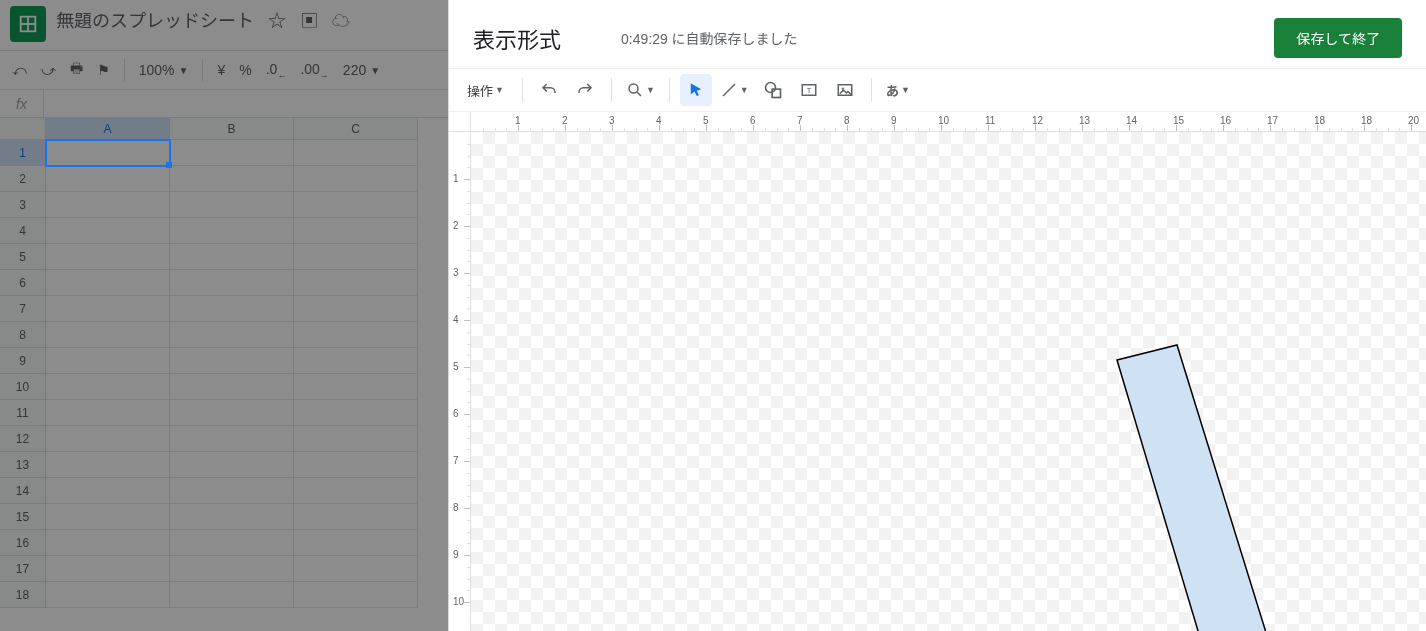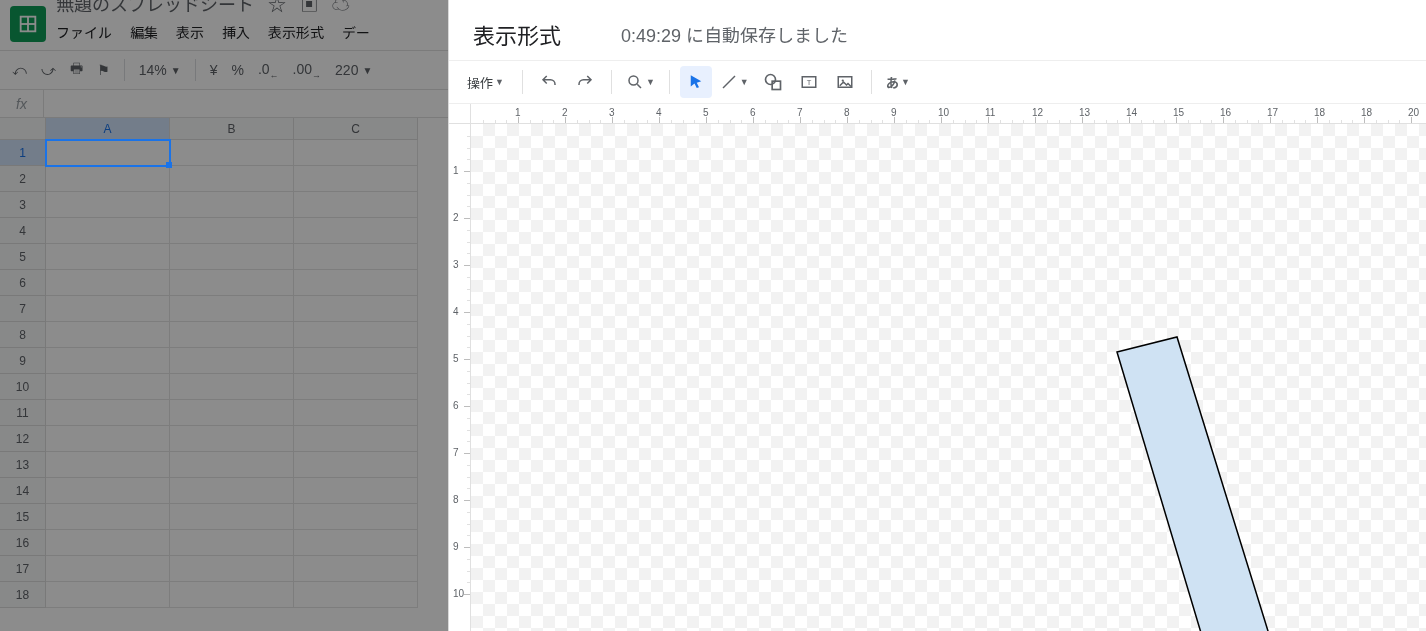--- a/index.html
+++ b/index.html
@@ -57,21 +57,21 @@
     background:#fff;
     display:flex; flex-direction:column;
     border-left:1px solid rgba(0,0,0,0.15);
   }
   .draw-header {
     display:flex; align-items:center; padding: 18px 24px 10px 24px;
     gap:20px;
   }
   .draw-title { font-size:22px; color:#202124; flex:0 0 auto; }
   .draw-header-spacer { flex:1; }
-  .autosave { font-size:18px; color:#5f6368; margin-right:auto; margin-left:40px;}
+  .autosave { font-size:14px; color:#5f6368; margin-right:auto; margin-left:40px;}
   .save-btn {
     background:#188038; color:#fff; border:none; border-radius:4px;
     padding:10px 22px; font-size:14px; cursor:pointer;
   }
   .draw-toolbar {
     display:flex; align-items:center; gap:4px;
     padding: 4px 10px; border-top:1px solid #eee; border-bottom:1px solid #eee;
     height:44px;
   }
   .tbtn {
@@ -128,39 +128,31 @@
     </div>
     <div>
       <div style="display:flex; align-items:center; gap:14px;">
         <span class="doc-title">無題のスプレッドシート</span>
         <span class="title-icons">
           <span>☆</span>
           <span>▣</span>
           <span>☁</span>
         </span>
       </div>
-      <div class="menu-bar" style="padding-left:0;">
-        <span>ファイル</span>
-        <span>編集</span>
-        <span>表示</span>
-        <span>挿入</span>
-        <span>表示形式</span>
-        <span>デー</span>
-      </div>
     </div>
   </div>
 
   <div class="tool-row" style="margin-top:18px;">
     <span>⤺</span>
     <span>⤻</span>
     <span>🖶</span>
     <span>⚑</span>
     <span class="tool-sep"></span>
     <span class="zoom-box">
-      <span>14%</span>
+      <span>100%</span>
       <span style="font-size:10px;">▼</span>
     </span>
     <span class="tool-sep"></span>
     <span>¥</span>
     <span>%</span>
     <span><span>.0</span><sub style="font-size:9px;">←</sub></span>
     <span><span>.00</span><sub style="font-size:9px;">→</sub></span>
     <span class="zoom-box">
       <span>220</span>
       <span style="font-size:10px;">▼</span>
@@ -294,20 +286,21 @@
 
 <div class="sheets-dim-overlay"></div>
 
 <div class="draw-panel">
   <div class="draw-header">
     <span class="draw-title">表示形式</span>
     <span class="autosave">
       <span>0:49:29</span><span> に自動保存しました</span>
     </span>
     <div class="draw-header-spacer"></div>
+    <button class="save-btn">保存して終了</button>
   </div>
 
   <div class="draw-toolbar">
     <button class="tbtn actions-btn">
       <span>操作</span>
         <span class="dd">▼</span>
     </button>
     <span class="tsep"></span>
     <button class="tbtn">
       <svg width="18" height="18" viewBox="0 0 24 24">

